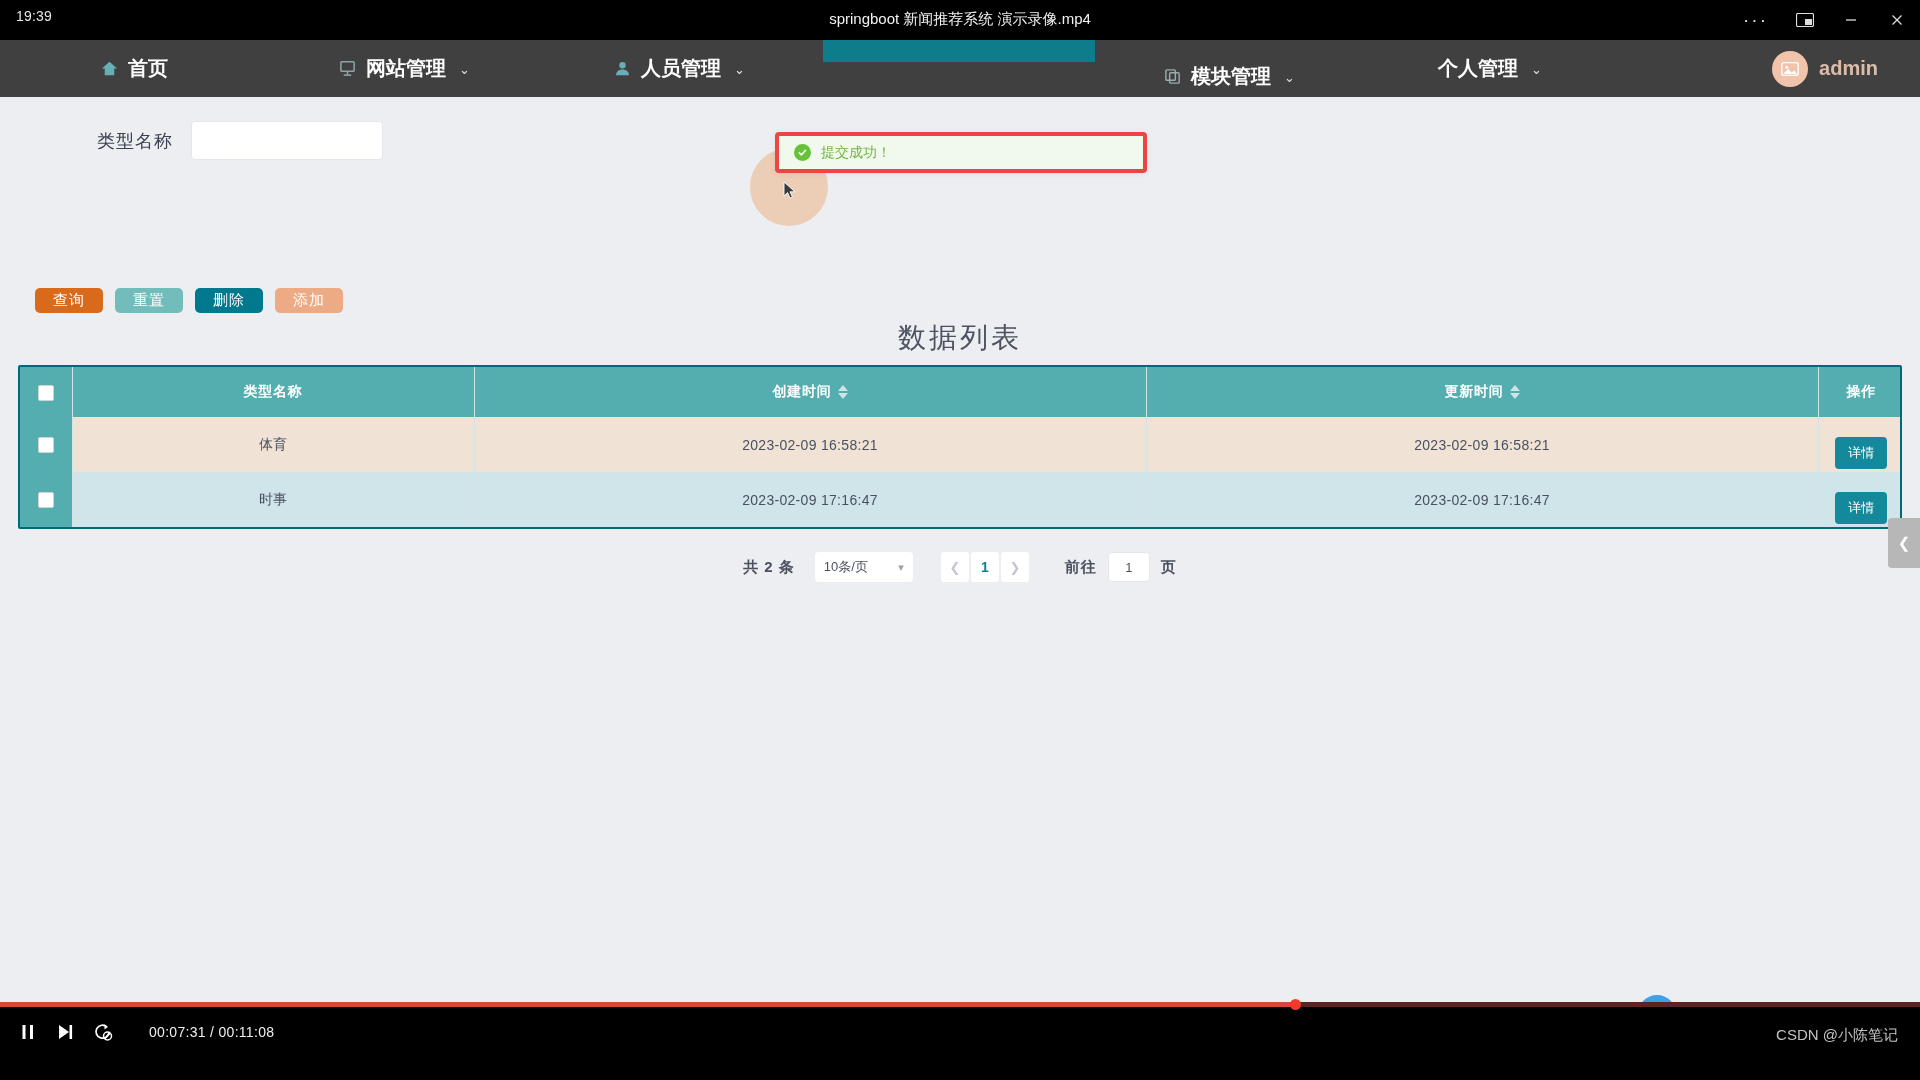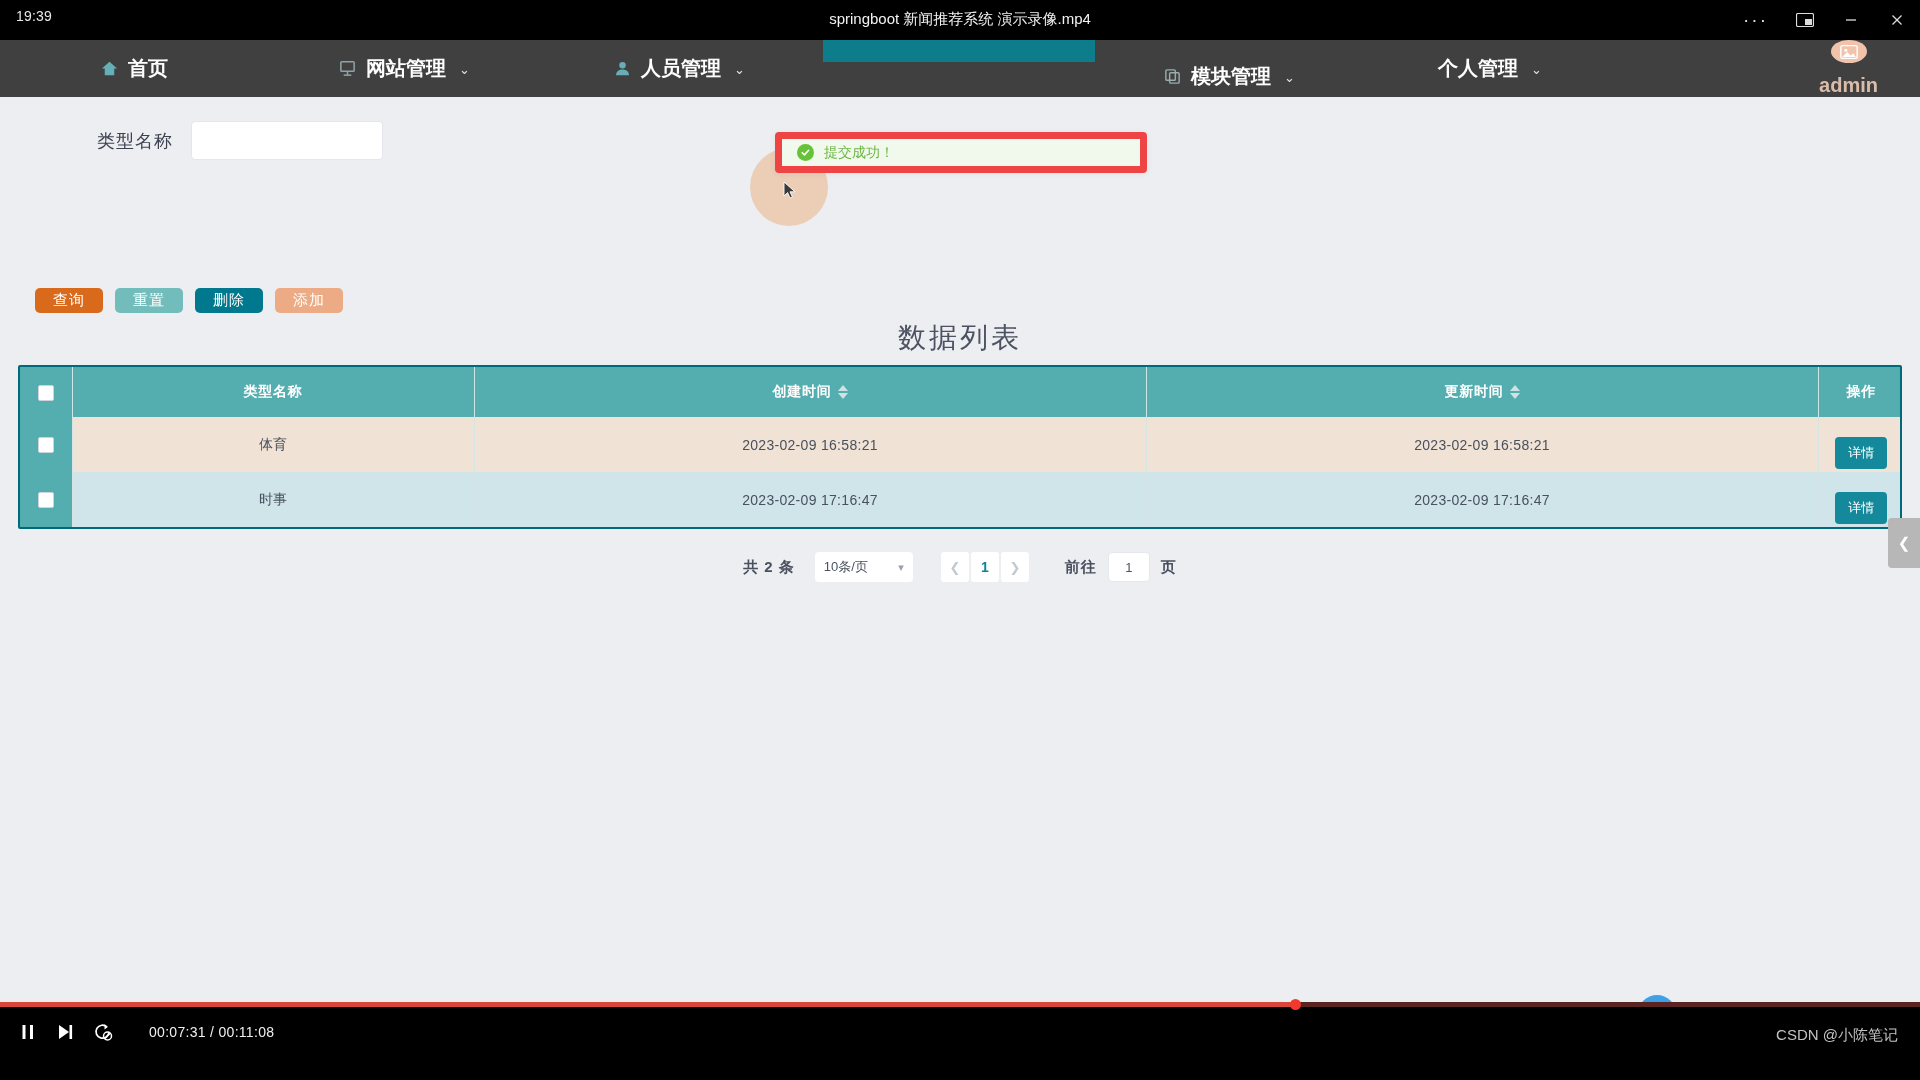--- a/index.html
+++ b/index.html
@@ -67,34 +67,34 @@
     transform: translateY(1px);
   }
   .nav-i1 { left: 100px; }
   .nav-i2 { left: 338px; }
   .nav-i3 { left: 613px; }
   .nav-i4 { left: 1163px; margin-top: 8px; }
   .nav-i5 { left: 1438px; }
 
   .nav-user {
     position: absolute; right: 42px; top: 0; height: 57px;
-    display: flex; align-items: center; gap: 11px; cursor: pointer; flex-direction: column;
+    display: flex; align-items: center; gap: 11px; cursor: pointer;
   }
   .nav-avatar {
     width: 36px; height: 36px; border-radius: 50%;
     background: #f2c3ab; display: flex; align-items: center; justify-content: center;
   }
   .nav-username {
     font-size: 20px; color: #f6d2bd; font-weight: 700; opacity: .85;
   }
 
   
   .toast {
     position: absolute; left: 775px; top: 92px; width: 372px; height: 41px;
-    background: #f0f9eb; border: 7px solid #ef4444; border-radius: 4px;
+    background: #f0f9eb; border: 4px solid #ef4444; border-radius: 4px;
     display: flex; align-items: center; gap: 10px; padding: 0 15px;
     box-shadow: 0 1px 6px rgba(0,0,0,.06); z-index: 40;
   }
   .toast-ic {
     width: 17px; height: 17px; border-radius: 50%; background: #67c23a;
     display: flex; align-items: center; justify-content: center; flex: 0 0 auto;
   }
   .toast-ic svg { display: block; }
   .toast-msg { color: #6cb545; font-size: 14px; }
 

